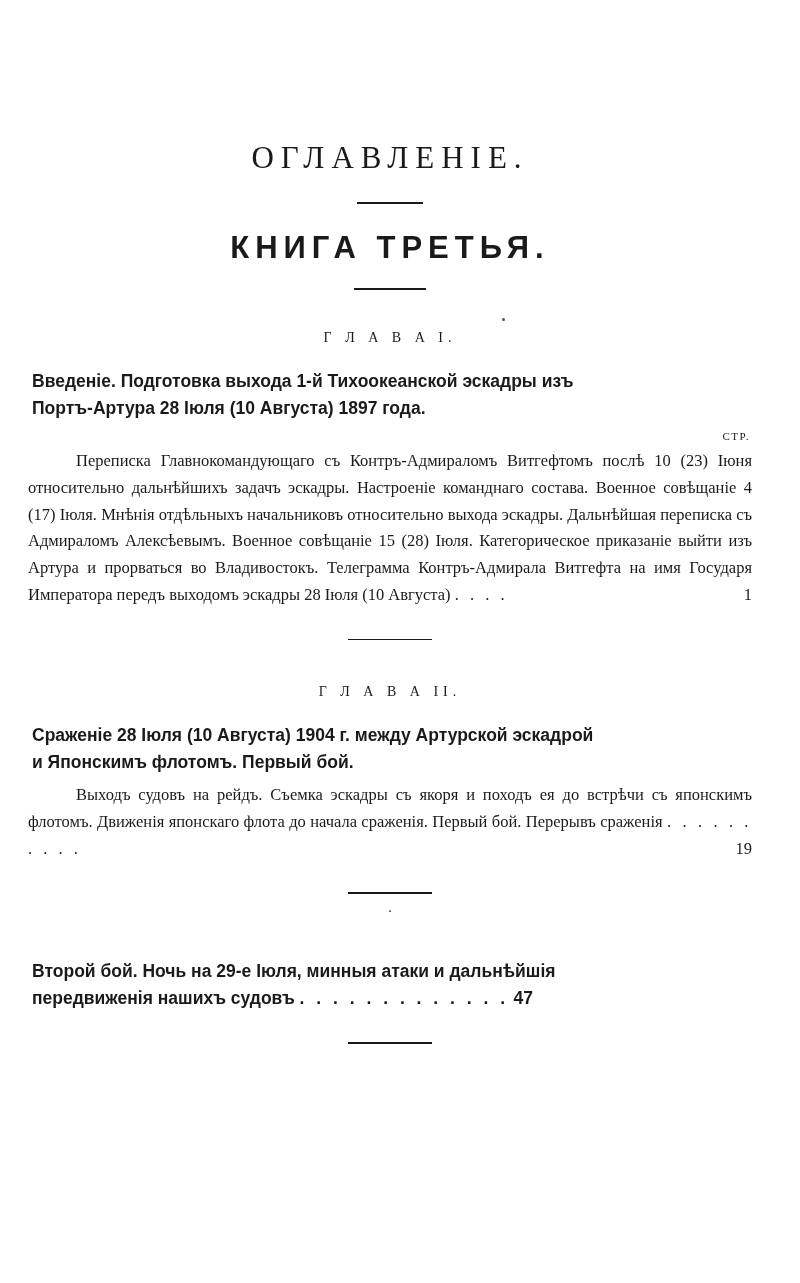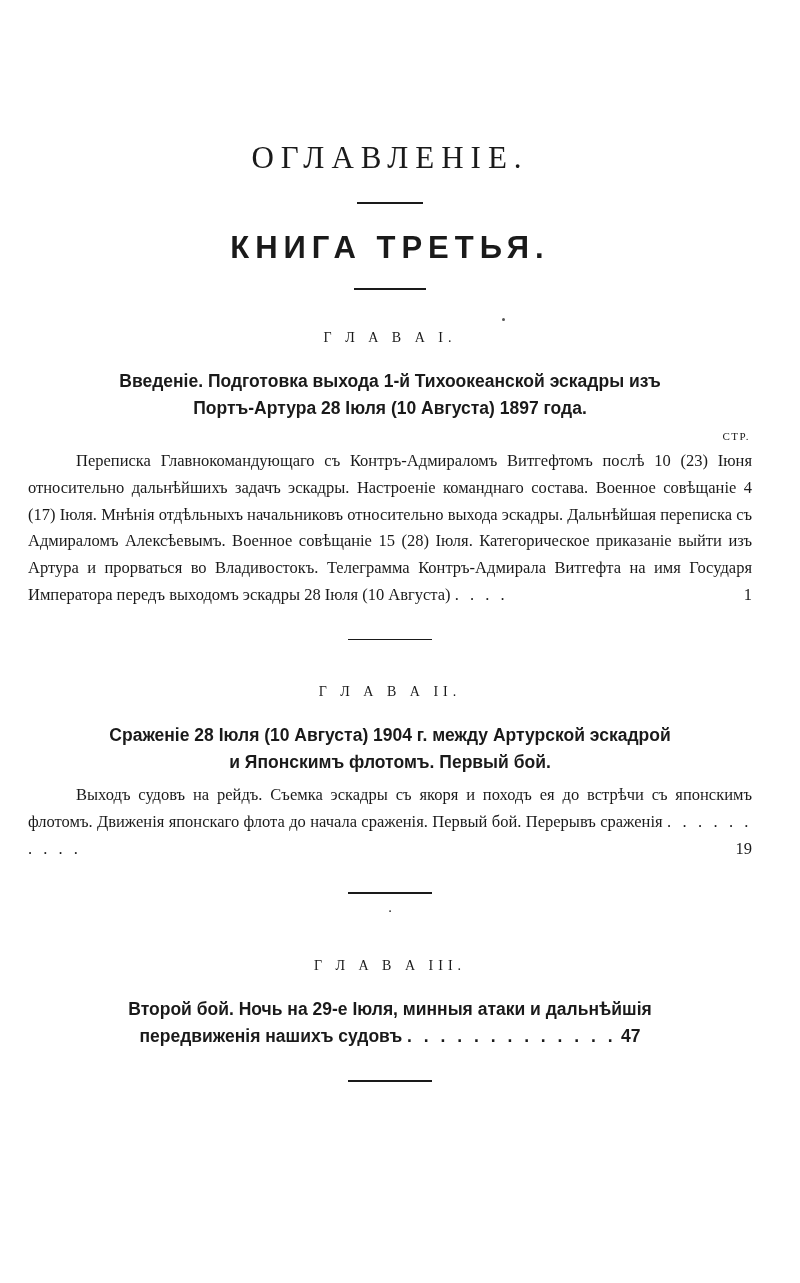--- a/index.html
+++ b/index.html
@@ -51,21 +51,20 @@
     margin: 22px auto 0 auto;
   }
   .chapter-label {
     text-align: center;
     font-size: 14px;
     letter-spacing: 5px;
     margin-top: 40px;
     font-family: "Liberation Serif", serif;
   }
   .chapter-heading {
-    text-align: center;
     font-size: 17.5px;
     font-weight: bold;
     font-family: "Liberation Sans", sans-serif;
     line-height: 1.55;
     margin-top: 22px;
     padding: 0 4px;
   }
   .chapter-heading .line2 {
     display: block;
   }
@@ -156,21 +155,20 @@
         <span>Выходъ судовъ на рейдъ. Съемка эскадры съ якоря и походъ ея до встрѣчи съ японскимъ флотомъ. Движенія японскаго флота до начала сраженія. Первый бой. Перерывъ сраженія</span>
         <span class="dots">. . . . . . . . . .</span>
         <span class="pageno">19</span>
       </div>
     </div>
 
     <div class="sep"></div>
     <div class="dot-mark">·</div>
 
     <div class="block ch3-gap">
-      <div class="chapter-label">Г Л А В А  III.</div>
       <div class="chapter-heading">
         <span>Второй бой. Ночь на 29-е Іюля, минныя атаки и дальнѣйшія</span>
         <span class="line2">
           <span>передвиженія нашихъ судовъ</span>
           <span class="dots">. . . . . . . . . . . . .</span>
           <span>47</span>
         </span>
       </div>
     </div>
 

